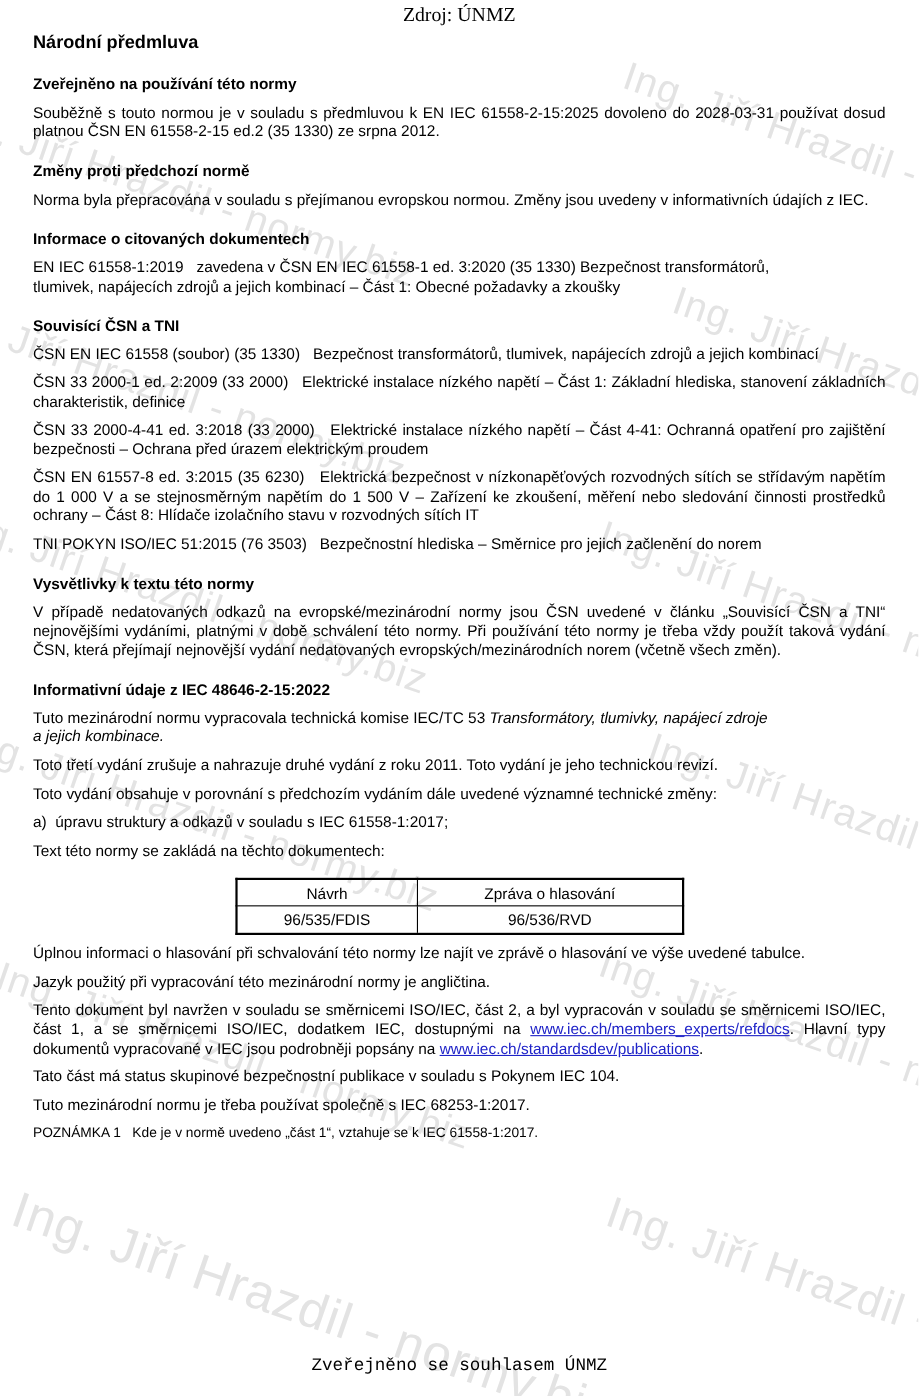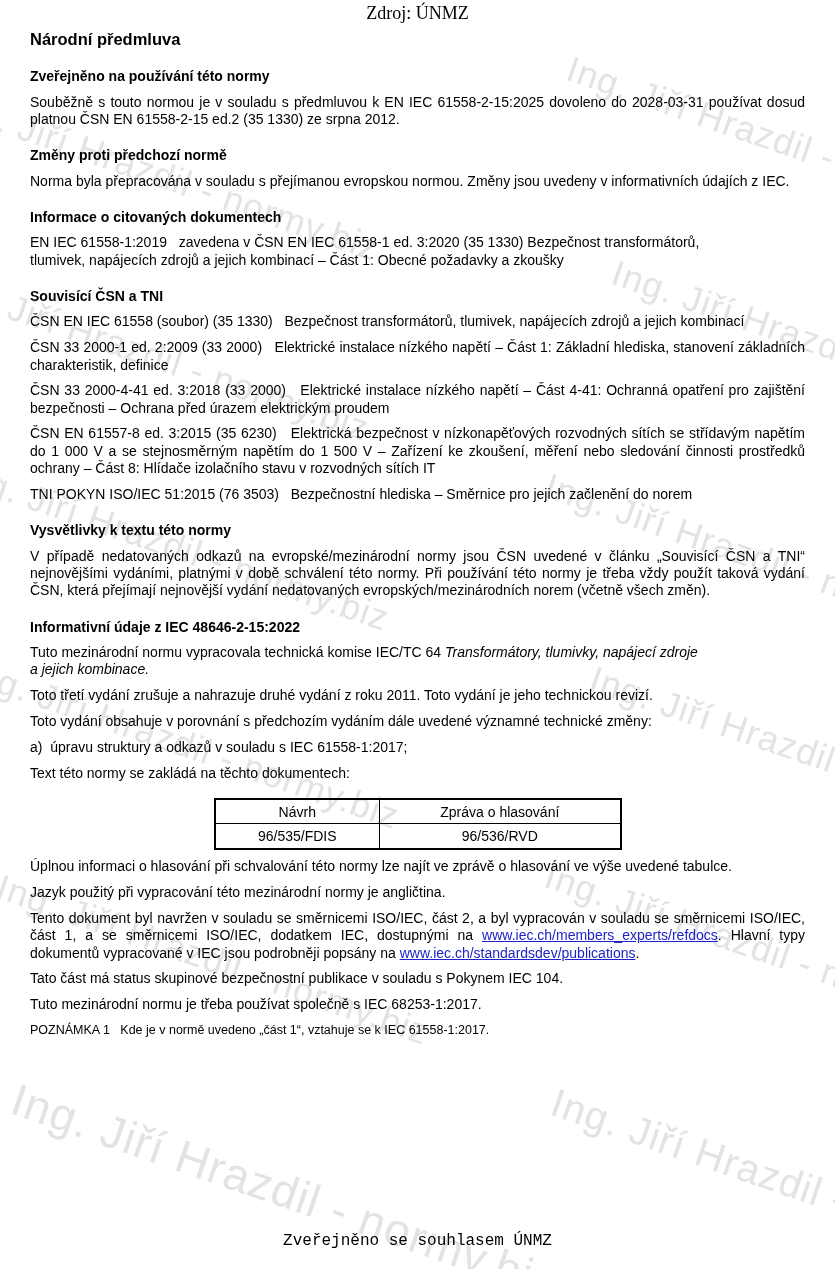--- a/index.html
+++ b/index.html
@@ -105,21 +105,21 @@
     <p class="para">ČSN EN IEC 61558 (soubor) (35 1330)&nbsp;&nbsp;&nbsp;Bezpečnost transformátorů, tlumivek, napájecích zdrojů a jejich kombinací</p>
     <p class="para">ČSN 33 2000-1 ed. 2:2009 (33 2000)&nbsp;&nbsp;&nbsp;Elektrické instalace nízkého napětí – Část 1: Základní hlediska, stanovení základních charakteristik, definice</p>
     <p class="para">ČSN 33 2000-4-41 ed. 3:2018 (33 2000)&nbsp;&nbsp;&nbsp;Elektrické instalace nízkého napětí – Část 4-41: Ochranná opatření pro zajištění bezpečnosti – Ochrana před úrazem elektrickým proudem</p>
     <p class="para">ČSN EN 61557-8 ed. 3:2015 (35 6230)&nbsp;&nbsp;&nbsp;Elektrická bezpečnost v nízkonapěťových rozvodných sítích se střídavým napětím do 1 000 V a se stejnosměrným napětím do 1 500 V – Zařízení ke zkoušení, měření nebo sledování činnosti prostředků ochrany – Část 8: Hlídače izolačního stavu v rozvodných sítích IT</p>
     <p class="para">TNI POKYN ISO/IEC 51:2015 (76 3503)&nbsp;&nbsp;&nbsp;Bezpečnostní hlediska – Směrnice pro jejich začlenění do norem</p>
 
     <h2 class="sec-h">Vysvětlivky k textu této normy</h2>
     <p class="para">V případě nedatovaných odkazů na evropské/mezinárodní normy jsou ČSN uvedené v článku „Souvisící ČSN a TNI“ nejnovějšími vydáními, platnými v době schválení této normy. Při používání této normy je třeba vždy použít taková vydání ČSN, která přejímají nejnovější vydání nedatovaných evropských/mezinárodních norem (včetně všech změn).</p>
 
     <h2 class="sec-h">Informativní údaje z IEC 48646-2-15:2022</h2>
-    <p class="para"><span>Tuto mezinárodní normu vypracovala technická komise IEC/TC 64 </span><em class="it">Transformátory, tlumivky, napájecí zdroje
+    <p class="para"><span>Tuto mezinárodní normu vypracovala technická komise IEC/TC 53 </span><em class="it">Transformátory, tlumivky, napájecí zdroje
 a jejich kombinace.</em></p>
     <p class="para">Toto třetí vydání zrušuje a nahrazuje druhé vydání z roku 2011. Toto vydání je jeho technickou revizí.</p>
     <p class="para">Toto vydání obsahuje v porovnání s předchozím vydáním dále uvedené významné technické změny:</p>
     <p class="para">a)&nbsp;&nbsp;úpravu struktury a odkazů v souladu s IEC 61558-1:2017;</p>
     <p class="para">Text této normy se zakládá na těchto dokumentech:</p>
 
     <table class="vote-table">
       <tbody>
         <tr>
           <td>Návrh</td>

